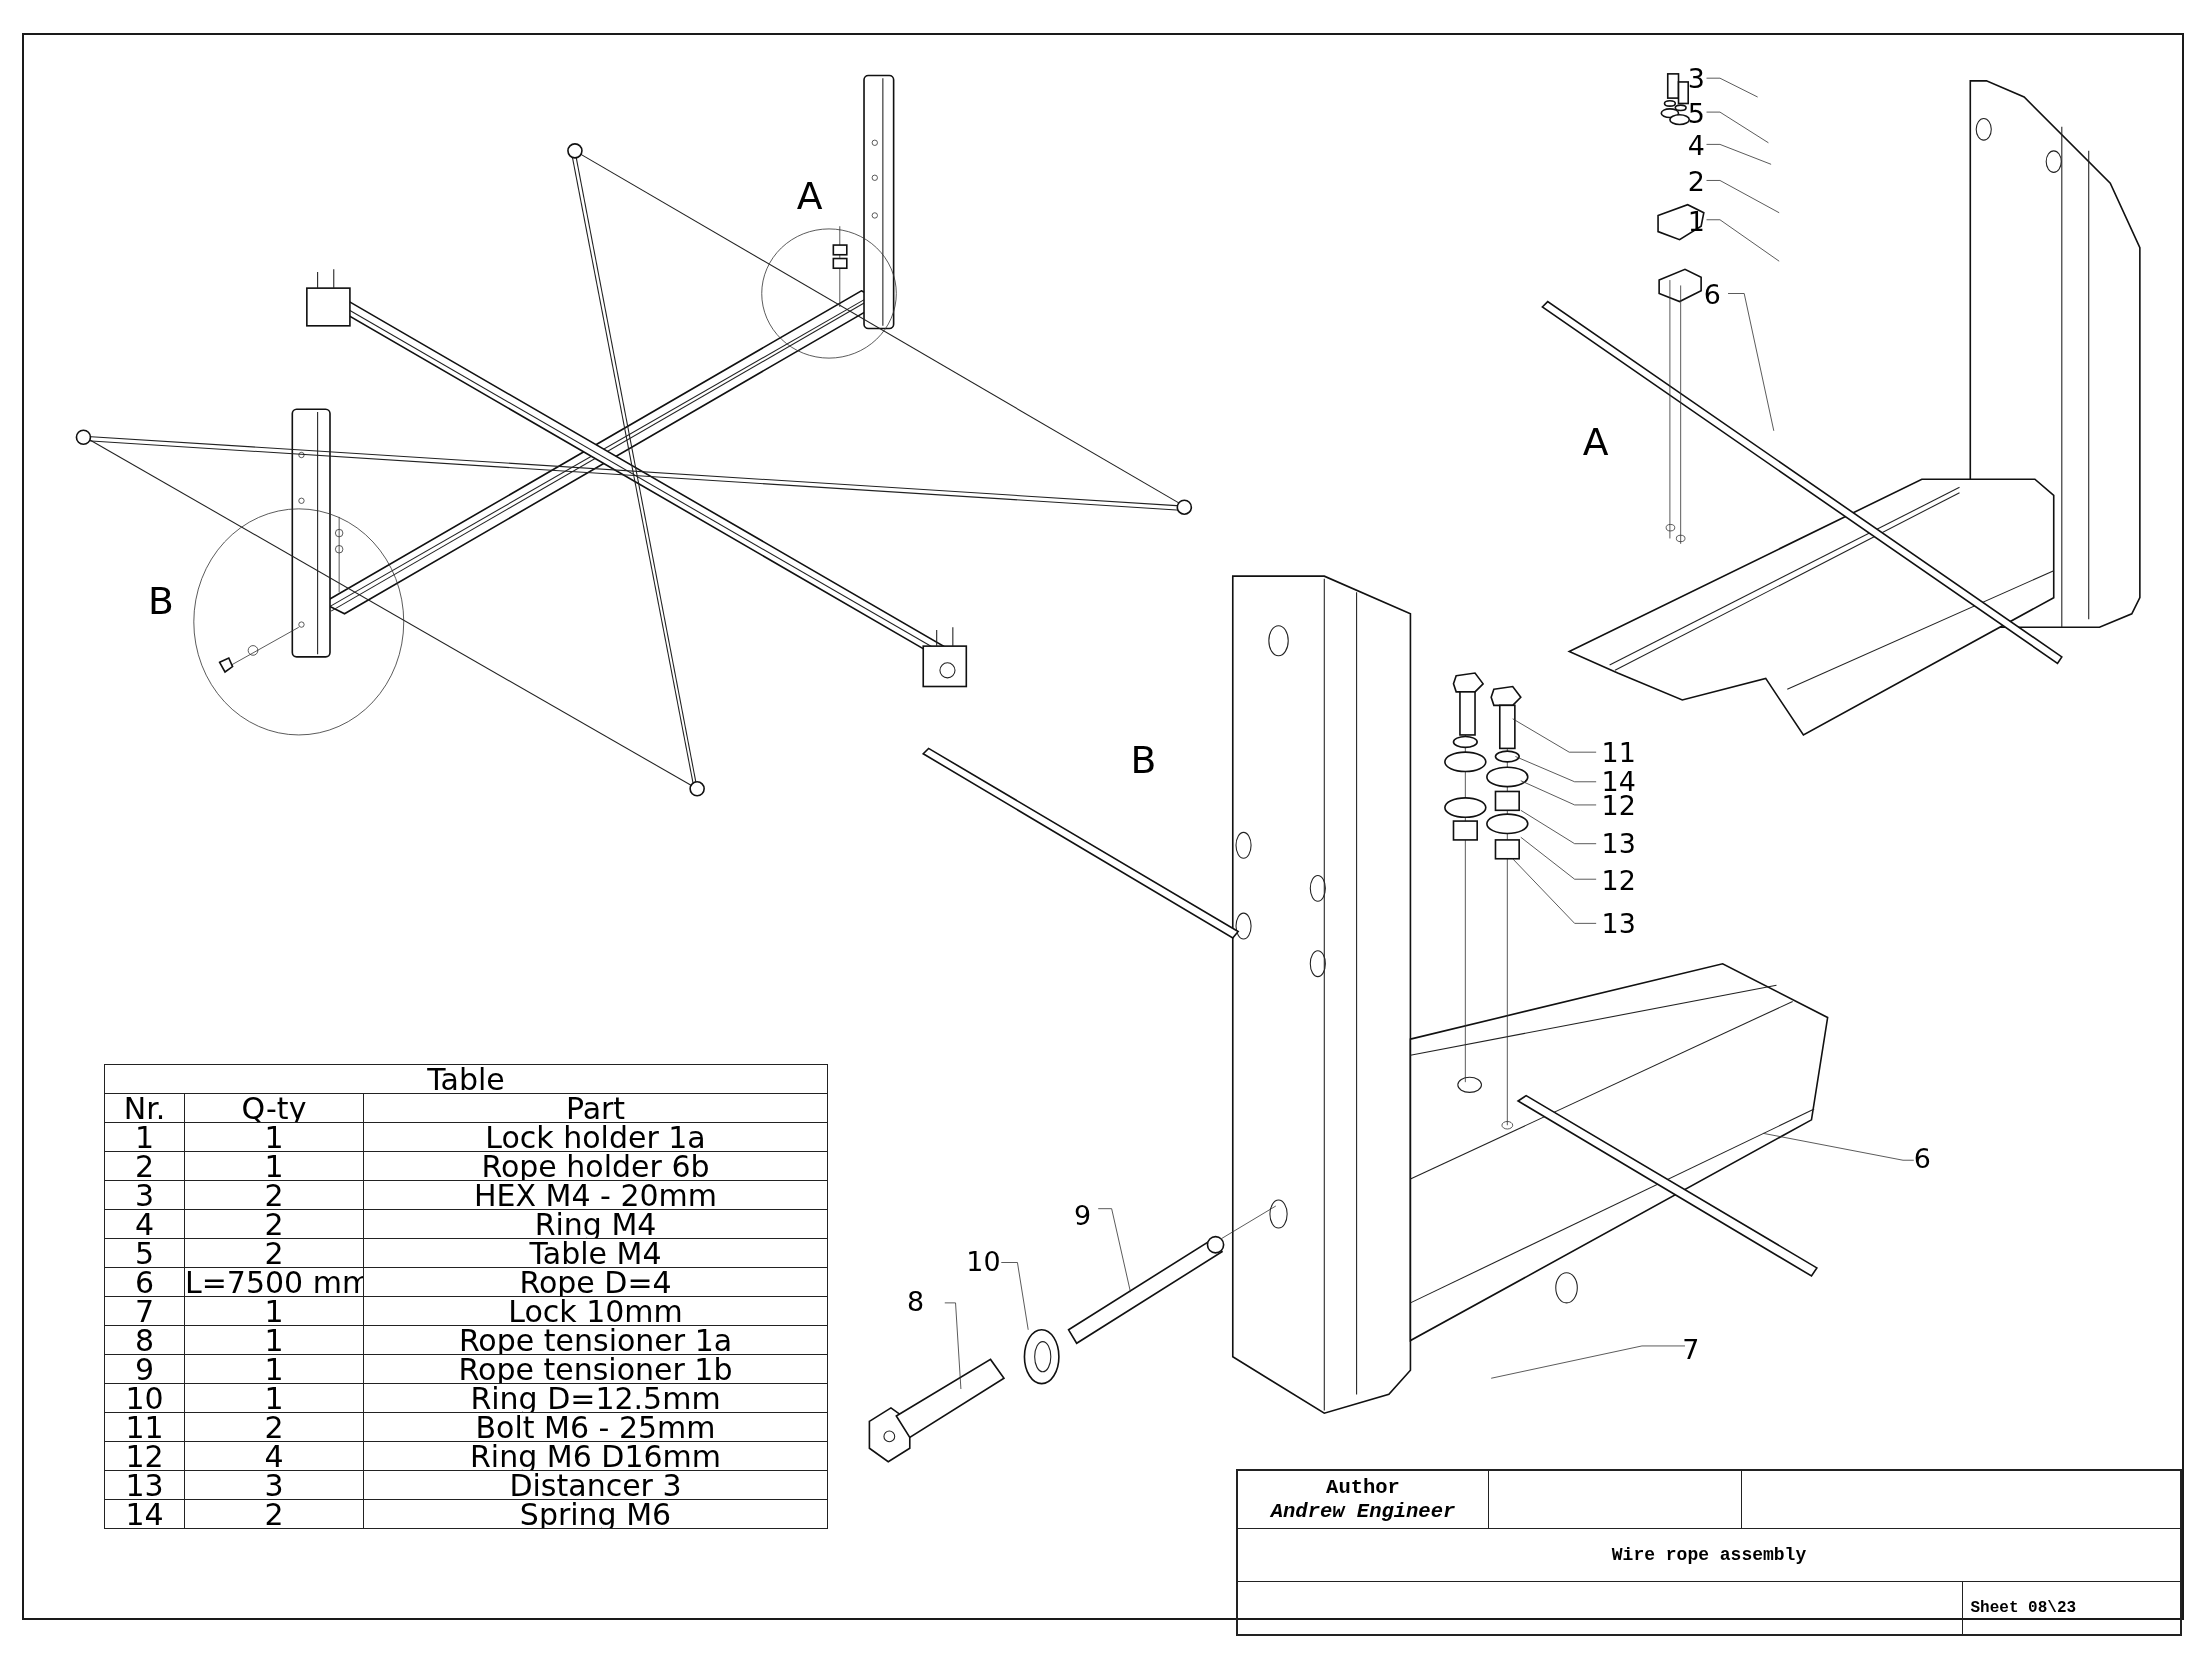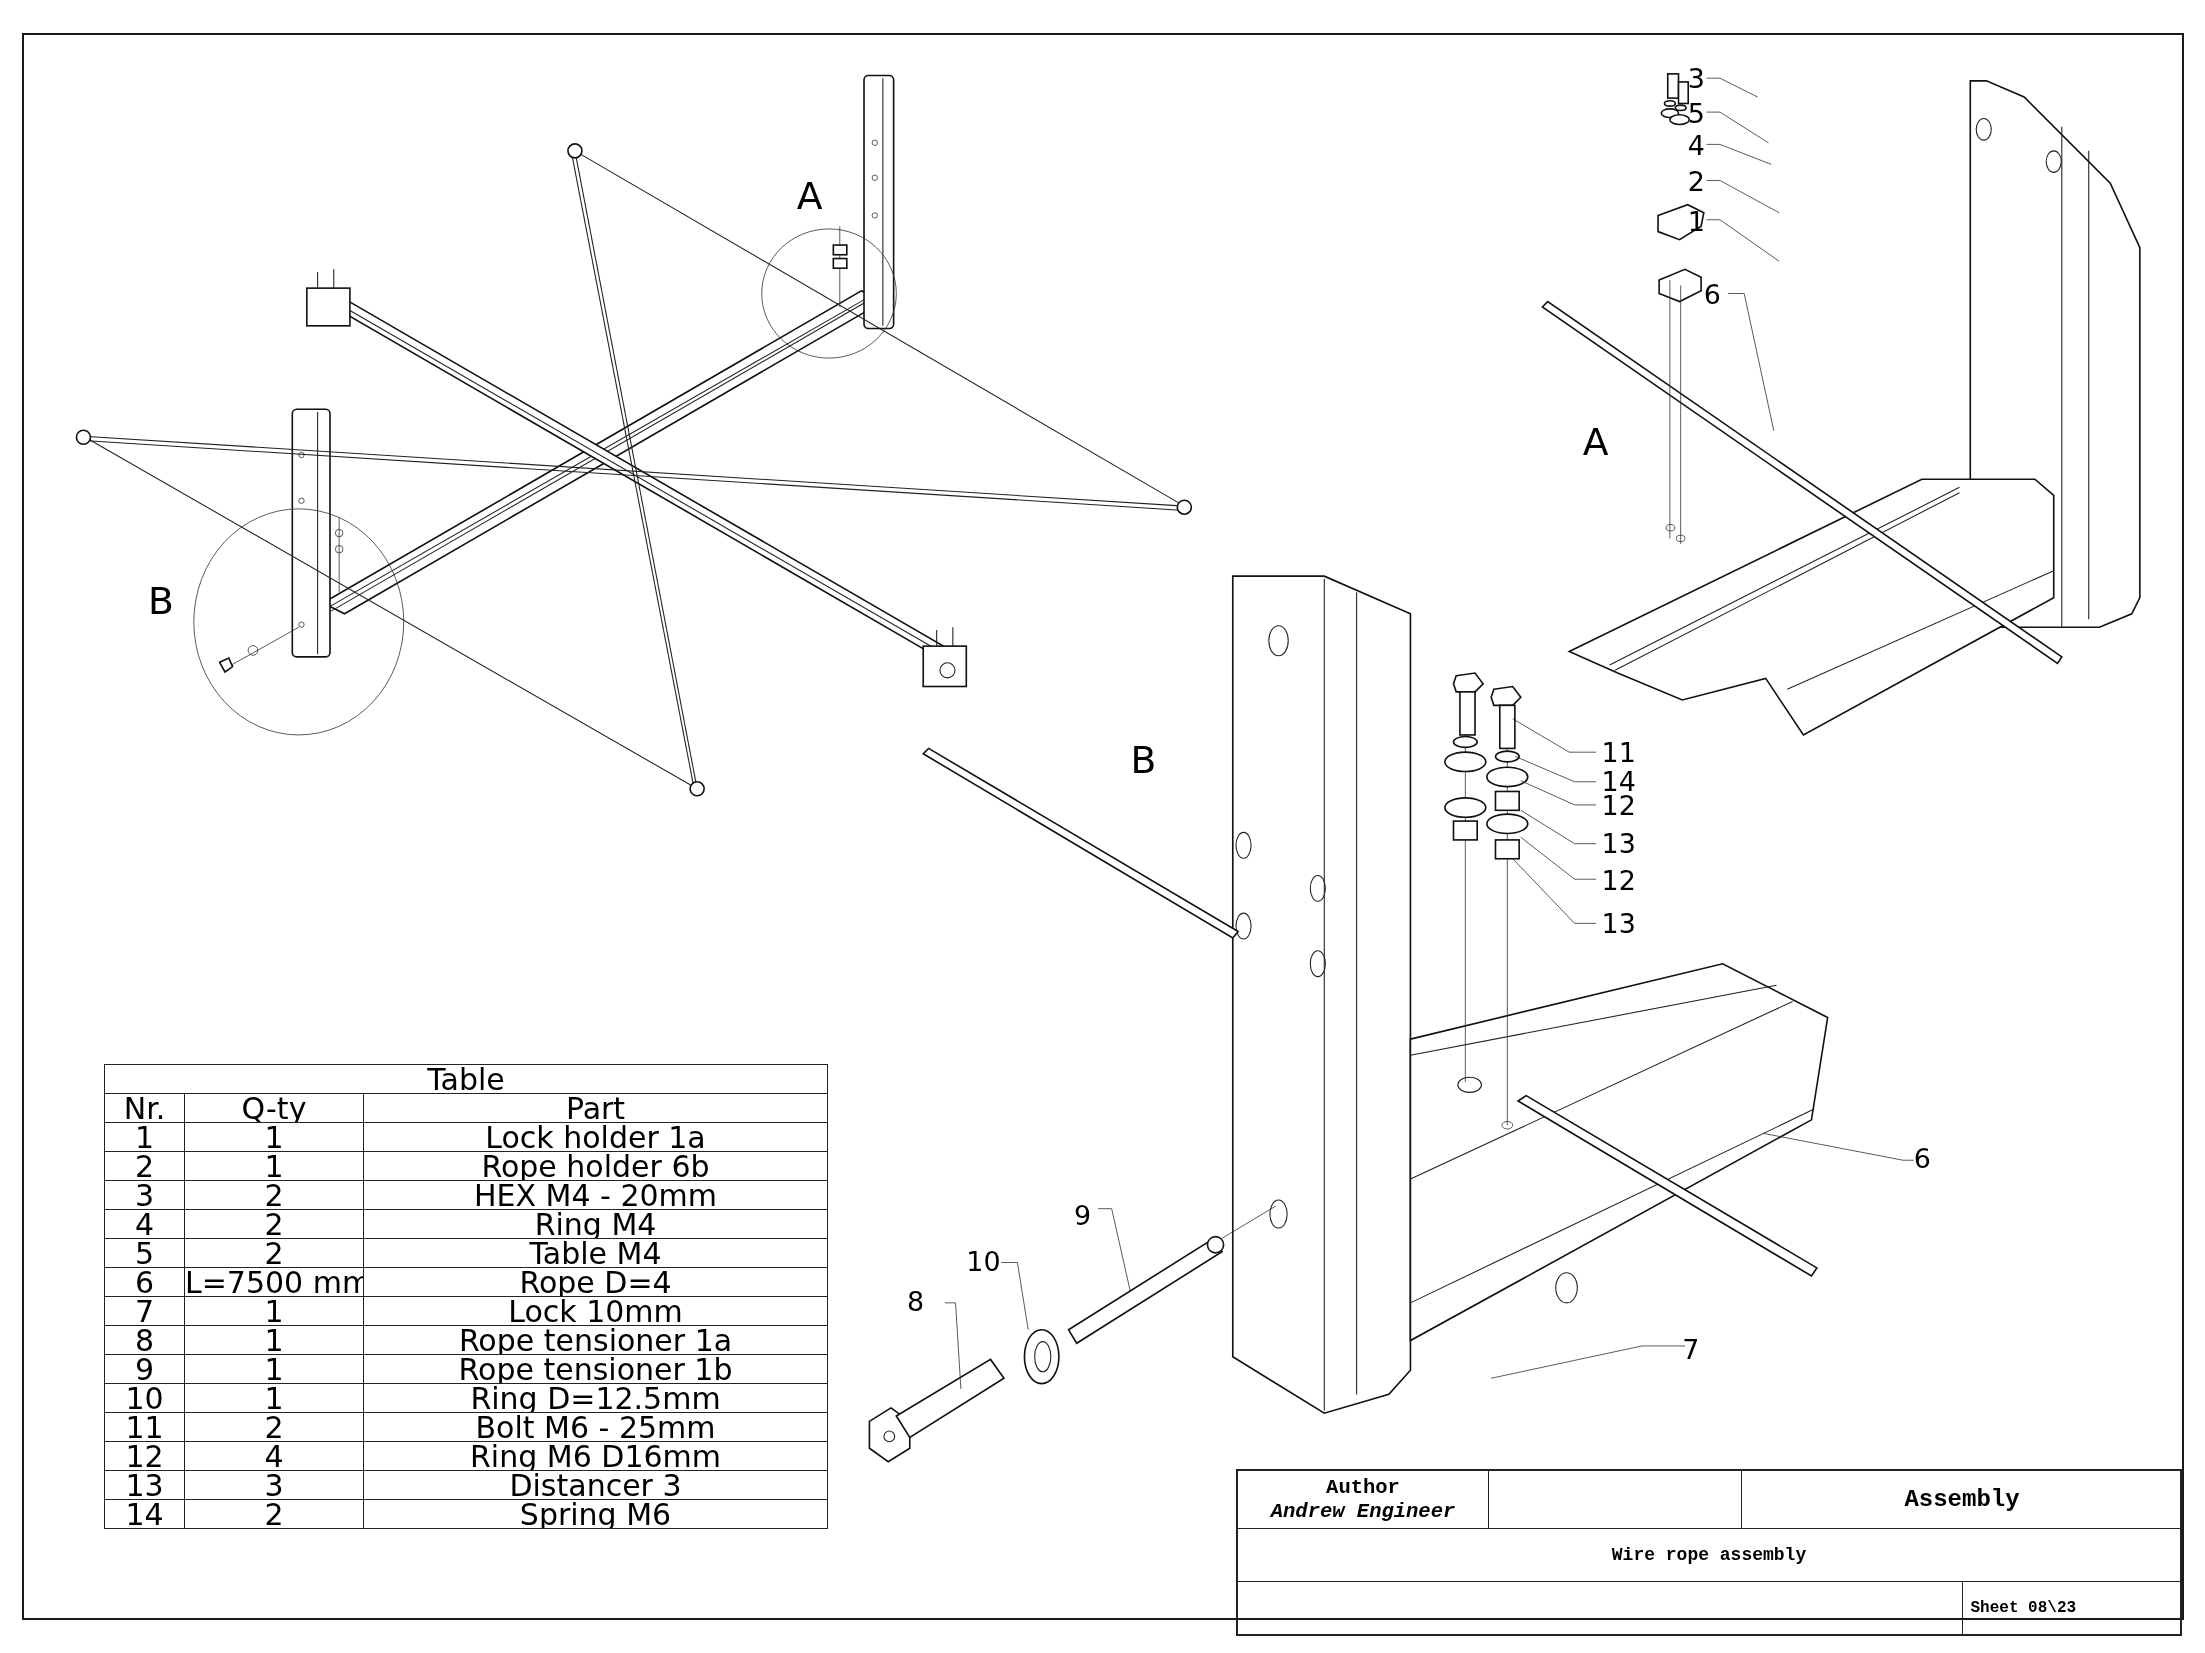--- a/index.html
+++ b/index.html
@@ -322,23 +322,20 @@
     </tbody>
 </table>
 
 <div id="title-block">
   <div class="row" id="tb-row1">
     <div class="tb-cell" id="tb-author-cell">
       <span>Author</span>
       <span id="tb-author-name">Andrew Engineer</span>
     </div>
     <div class="tb-cell" id="tb-blank-cell"></div>
-    <div class="tb-cell" id="tb-assembly-cell">
-      <span>Assembly</span>
-    </div>
   </div>
   <div class="row" id="tb-row2">
     <div id="tb-title">Wire rope assembly</div>
   </div>
   <div class="row" id="tb-row3">
     <div class="tb-cell" id="tb-blank2"></div>
     <div class="tb-cell" id="tb-sheet-cell">
       <span>Sheet  08\23</span>
     </div>
   </div>

